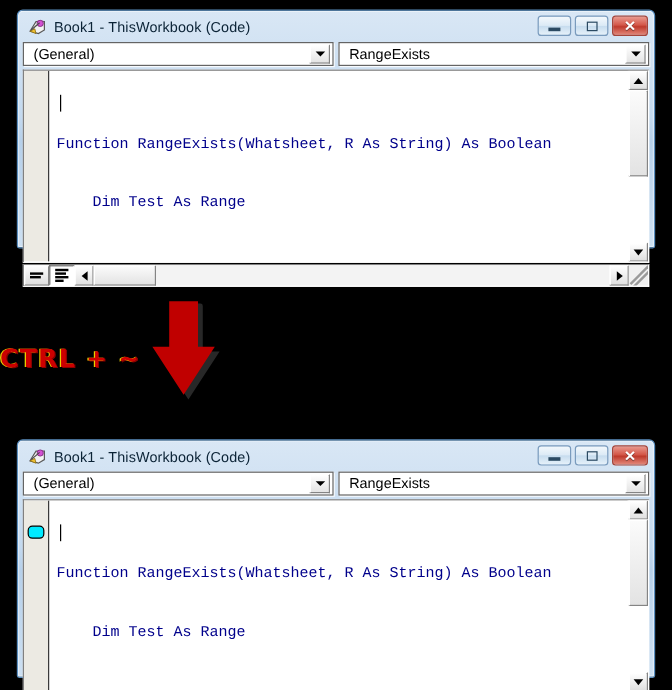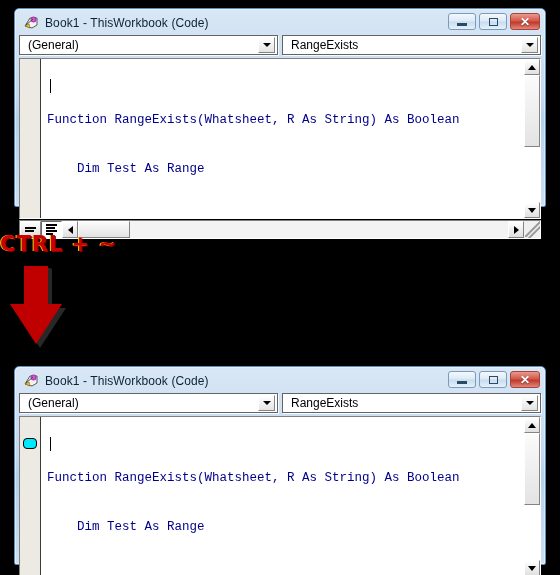--- a/index.html
+++ b/index.html
@@ -302,22 +302,22 @@
   }
   .grip::before { bottom: 4px; }
   .grip::after { bottom: 9px; }
 
   
   .mid {
     position: absolute;
     left: 0; top: 210px;
     width: 560px; height: 155px;
     display: flex;
-    flex-direction: column;
-    align-items: flex-start;
+    flex-direction: row;
+    align-items: center;
   }
   .shortcut-text {
     margin-top: 22px;
     font-family: "DejaVu Sans", sans-serif;
     font-size: 21px;
     font-weight: bold;
     color: #cc0000;
     letter-spacing: 1px;
     text-shadow: -1px 0 0 #e8d100, 1px 1px 0 #8a0000;
   }

